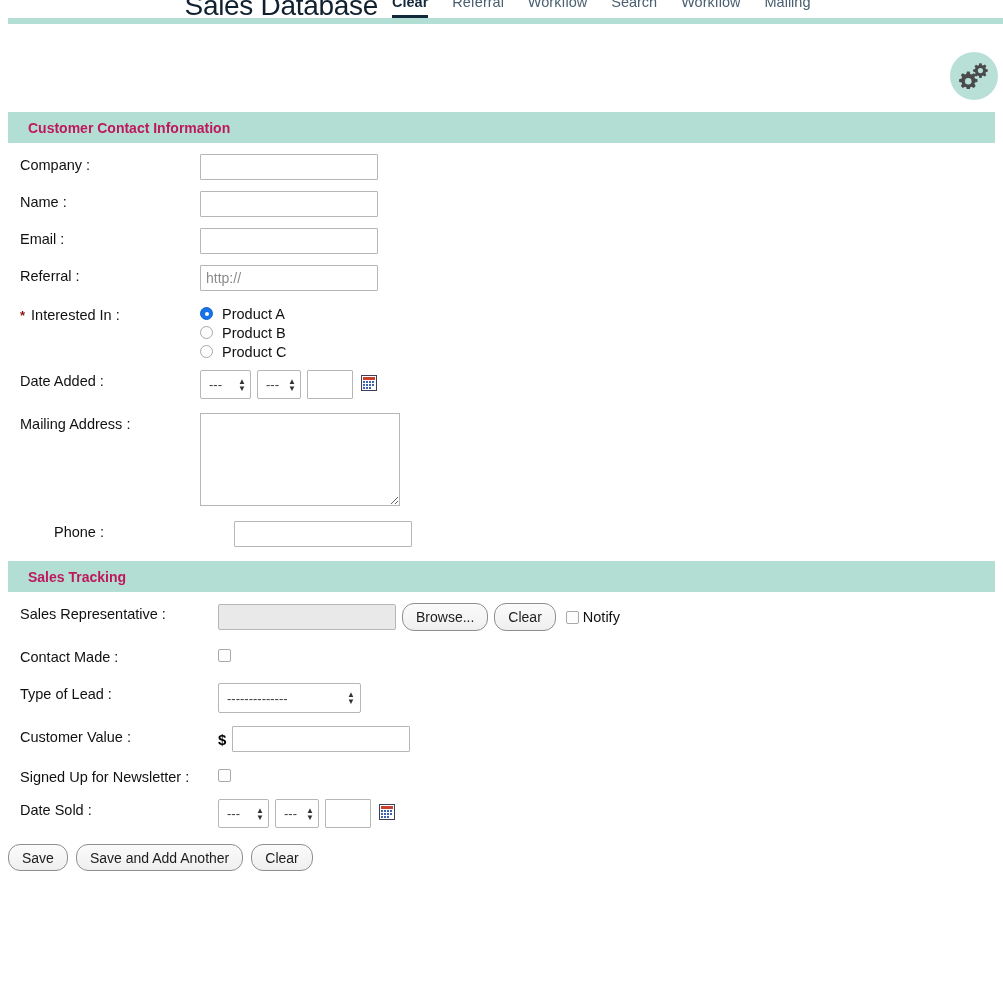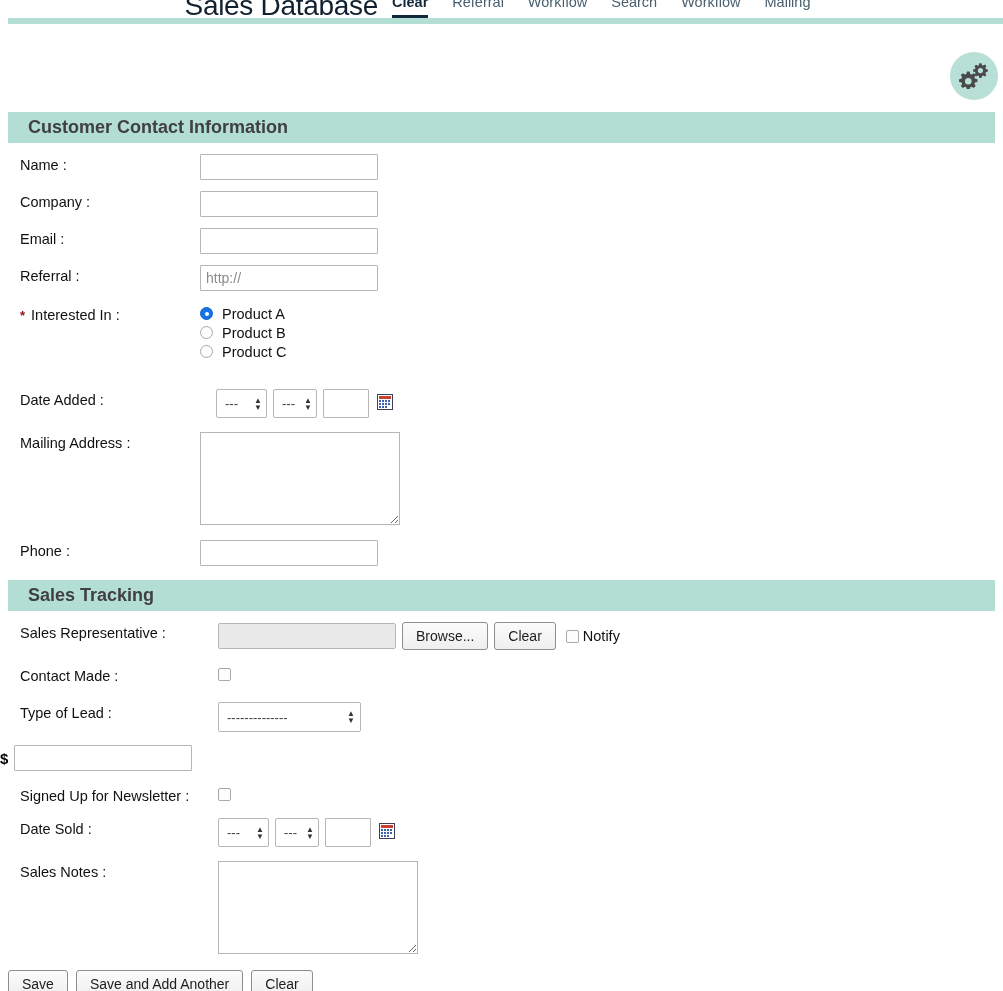--- a/index.html
+++ b/index.html
@@ -78,23 +78,23 @@
     margin-left: 8px;
     margin-right: 8px;
     background: #b3ded4;
     height: 31px;
     display: flex;
     align-items: center;
     padding-left: 20px;
     box-sizing: border-box;
   }
   .section-bar .title {
-    font-size: 18px;
+    font-size: 14px;
     font-weight: bold;
-    color: #404040;
+    color: #be185d;
   }
 
   .form-area { padding-left: 0px; }
 
   .row {
     display: flex;
     align-items: flex-start;
     margin-top: 11px;
   }
   .label {
@@ -228,21 +228,21 @@
   .file-input {
     width: 178px; height: 26px;
     border: 1px solid #b6b6b6;
     background: #e9e9e9;
     box-sizing: border-box;
     border-radius: 2px;
   }
   .btn {
     border: 1px solid #8e8e8e;
     background: linear-gradient(#fbfbfb, #efefef);
-    border-radius: 3px;
+    border-radius: 12px;
     font-family: "Liberation Sans", sans-serif;
     font-size: 14px;
     color: #1d1d1d;
     height: 28px;
     padding: 0 13px;
     cursor: pointer;
     white-space: nowrap;
   }
   .btn.browse { margin-left: 6px; }
   .btn.clearf { margin-left: 6px; }
@@ -304,28 +304,28 @@
 
 <div style="margin-top:88px;"></div>
 
 <div class="section-bar">
   <span class="title">Customer Contact Information</span>
 </div>
 
 <div class="form-area">
 
   <div class="row">
+    <div class="label">Company :</div>
+    <div class="field">
+      <input class="txt" type="text" value="" style="">
+    </div>
+  </div>
+
+  <div class="row">
     <div class="label">Name :</div>
-    <div class="field">
-      <input class="txt" type="text" value="" style="">
-    </div>
-  </div>
-
-  <div class="row">
-    <div class="label">Company :</div>
     <div class="field">
       <input class="txt" type="text" value="" style="">
     </div>
   </div>
 
   <div class="row">
     <div class="label">Email :</div>
     <div class="field">
       <input class="txt" type="text" value="" style="">
     </div>
@@ -351,21 +351,21 @@
         <span class="rdo"></span>
         <span class="radio-label">Product B</span>
       </div>
       <div class="radio-row">
         <span class="rdo"></span>
         <span class="radio-label">Product C</span>
       </div>
     </div>
   </div>
 
-  <div class="row" style="margin-top:28px;gap:16px;">
+  <div class="row" style="margin-top:9px;">
     <div class="label">Date Added :</div>
     <div class="field date-group">
       <div class="sel m">
         <span class="dash">---</span>
         <span class="spin">
             <span>▲</span>
             <span>▼</span>
           </span>
       </div>
       <div class="sel d">
@@ -398,21 +398,21 @@
     </div>
   </div>
 
   <div class="row" style="margin-top:14px;">
     <div class="label">Mailing Address :</div>
     <div class="field">
       <textarea class="ta addr" style=""></textarea>
     </div>
   </div>
 
-  <div class="row" style="margin-top:15px; margin-bottom:14px;">
+  <div class="row" style="margin-top:15px; margin-bottom:14px;padding-left:34px;">
     <div class="label">Phone :</div>
     <div class="field">
       <input class="txt" type="text" value="" style="">
     </div>
   </div>
 
 </div>
 
 <div class="section-bar">
   <span class="title">Sales Tracking</span>
@@ -447,20 +447,21 @@
         <span class="dash">--------------</span>
         <span class="spin">
             <span>▲</span>
             <span>▼</span>
           </span>
       </div>
     </div>
   </div>
 
   <div class="row" style="margin-top:13px;">
+    <div class="label" style="width:218px;">Customer Value :</div>
     <div class="field dollar-wrap">
       <span class="dollar">$</span>
       <input class="txt money" type="text" value="" style="">
     </div>
   </div>
 
   <div class="row" style="margin-top:14px;">
     <div class="label" style="width:218px;">Signed Up for Newsletter :</div>
     <div class="field">
       <span class="cbx"></span>
@@ -500,26 +501,20 @@
               <rect x="11" y="9" width="2" height="2"></rect>
             <rect x="2" y="12" width="2" height="2"></rect>
               <rect x="5" y="12" width="2" height="2"></rect>
             <rect x="8" y="12" width="2" height="2"></rect>
           </g>
         </svg>
       </span>
     </div>
   </div>
 
-  <div class="row" style="margin-top:14px;">
-    <div class="label" style="width:218px;">Sales Notes :</div>
-    <div class="field">
-      <textarea class="ta notes" style=""></textarea>
-    </div>
-  </div>
 
 </div>
 
 <div class="footer-buttons">
   <button class="btn">Save</button>
   <button class="btn">Save and Add Another</button>
   <button class="btn">Clear</button>
 </div>
 
 </body></html>

